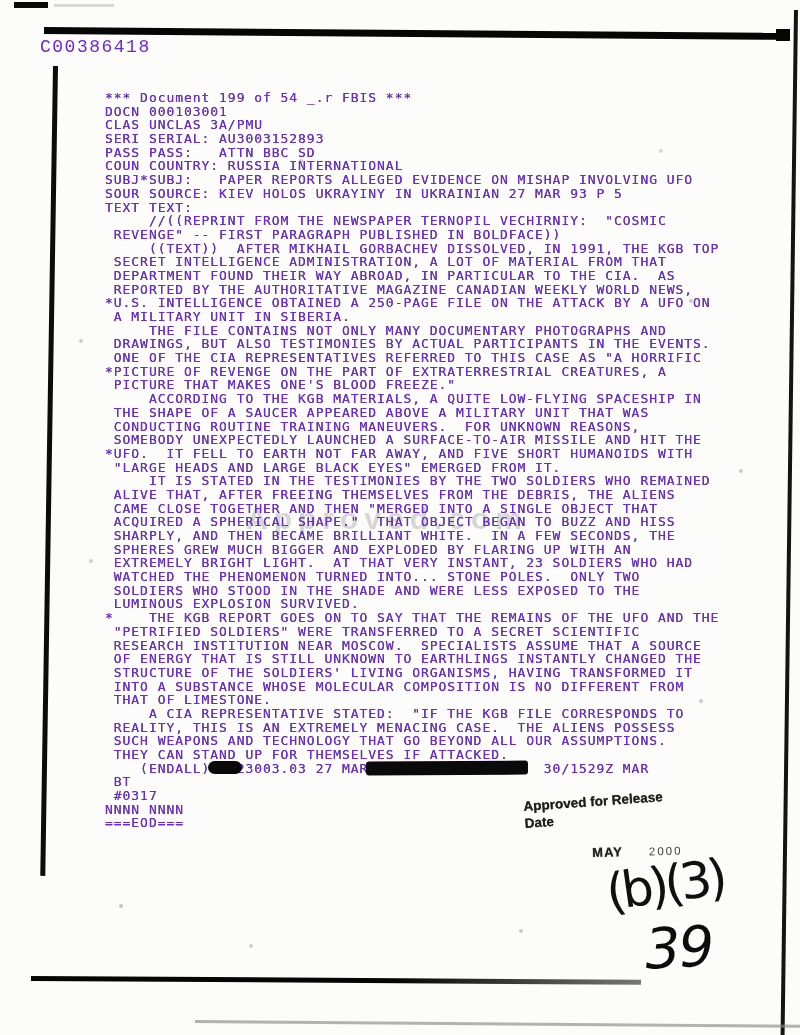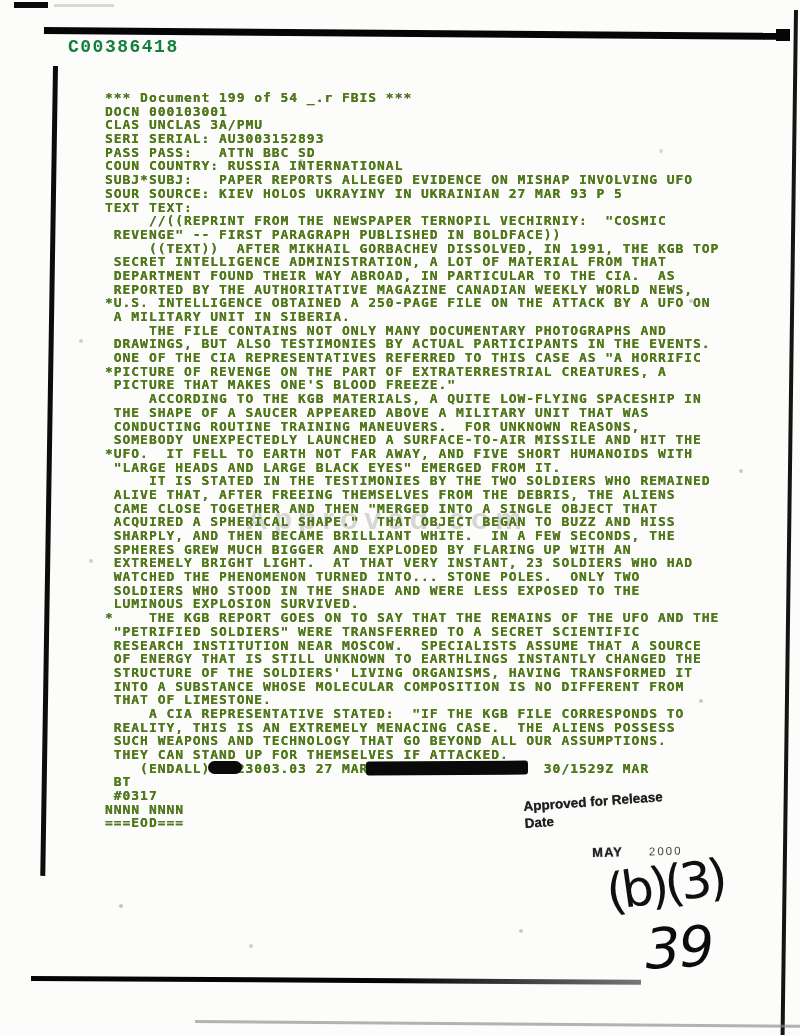--- a/index.html
+++ b/index.html
@@ -19,26 +19,26 @@
     transform:rotate(0.9deg);transform-origin:top center;}
   .right-border-line{position:absolute;left:794px;top:10px;width:3.5px;height:1025px;background:#141414;
     transform:rotate(0.75deg);transform-origin:top center;}
   .bottom-border-line{position:absolute;left:31px;top:976px;width:610px;height:5px;
     background:linear-gradient(to right,#050505 0%,#050505 60%,#777 100%);
     transform:rotate(0.35deg);transform-origin:left top;}
   .bottom-edge-line{position:absolute;left:195px;top:1020px;width:610px;height:2.5px;background:#8a8a8a;opacity:.65;
     transform:rotate(0.45deg);transform-origin:left top;}
 
   .scan-id{position:absolute;left:40px;top:37px;
-    font-family:"Liberation Mono",monospace;font-size:18px;font-weight:700;
-    letter-spacing:1.5px;color:#15803d;margin-left:28px;}
+    font-family:"Liberation Mono",monospace;font-size:18px;font-weight:400;
+    letter-spacing:1.5px;color:#6d28d9;}
 
   .doc-text{position:absolute;left:105px;top:91px;white-space:pre;
-    font-family:"DejaVu Sans Mono",monospace;font-size:13px;line-height:13.7px;font-weight:700;
-    letter-spacing:0.95px;color:#4d7c0f;text-shadow:0 0 0.5px rgba(25,25,25,0.75);}
+    font-family:"DejaVu Sans Mono",monospace;font-size:13px;line-height:13.7px;font-weight:400;
+    letter-spacing:0.95px;color:#6d28d9;text-shadow:0 0 0.5px rgba(25,25,25,0.75);}
   .doc-line{height:13.7px;}
 
   .watermark{position:absolute;left:246px;top:502px;
     font-family:"Liberation Sans",sans-serif;font-size:30px;font-weight:700;
     letter-spacing:6px;color:rgba(135,135,135,0.32);}
 
   .redaction-blob{position:absolute;left:208px;top:761px;width:34px;height:13px;
     background:#0a0a0a;border-radius:7px;}
   .redaction-bar{position:absolute;left:366px;top:761px;width:162px;height:13.5px;
     background:#0a0a0a;border-radius:3px;transform:rotate(-0.3deg);}

